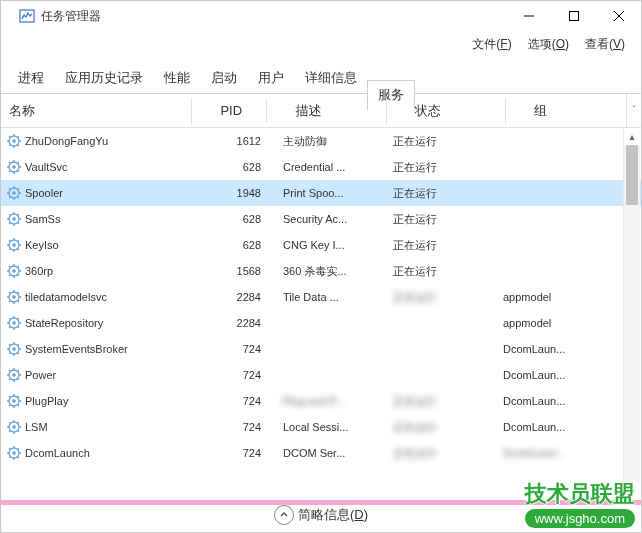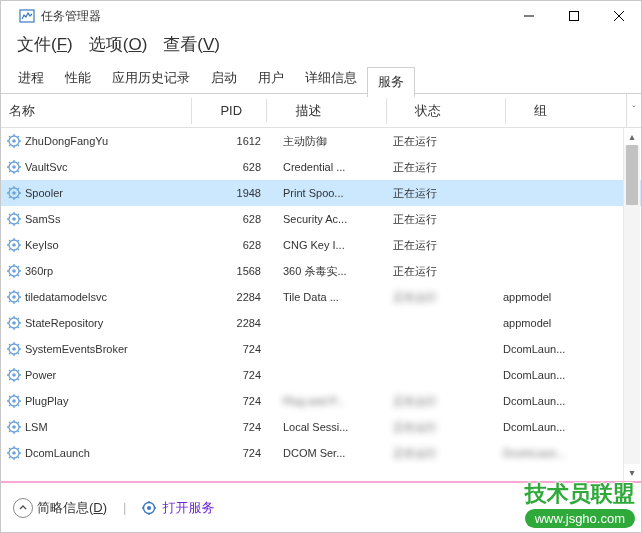--- a/index.html
+++ b/index.html
@@ -5,26 +5,26 @@
   * { box-sizing: border-box; margin: 0; padding: 0; font-family: "Microsoft YaHei", "Segoe UI", sans-serif; }
   body { background: #fff; width: 642px; height: 533px; overflow: hidden; position: relative; }
   .window { width: 642px; height: 533px; border: 1px solid #c8c8c8; position: relative; display: flex; flex-direction: column; background: #fff; }
 
   .titlebar { height: 30px; display: flex; align-items: center; padding: 0 0 0 18px; font-size: 12px; color: #333; }
   .titlebar .app-icon { width: 16px; height: 16px; margin-right: 6px; display: inline-flex; align-items: center; justify-content: center; }
   .titlebar .title { flex: 1; }
   .win-controls { display: flex; }
   .win-btn { width: 45px; height: 30px; display: flex; align-items: center; justify-content: center; font-size: 14px; color: #333; cursor: pointer; }
 
-  .menu { height: 28px; display: flex; align-items: center; padding: 0 8px; font-size: 17px; color: #333; border-bottom: 1px solid transparent; }
+  .menu { height: 28px; display: flex; align-items: center; padding: 0 8px; font-size: 12px; color: #333; border-bottom: 1px solid transparent; justify-content: flex-end; }
   .menu-item { padding: 4px 8px; cursor: default; }
 
   .tabs { display: flex; align-items: flex-end; padding: 4px 2px 0 6px; border-bottom: 1px solid #d0d0d0; font-size: 13px; }
   .tab { padding: 5px 10px 6px 10px; border: 1px solid transparent; border-bottom: none; cursor: default; color: #333; margin-right: -1px; }
-  .tab.selected { border-color: #d0d0d0; background: #fff; position: relative; top: 4px; }
+  .tab.selected { border-color: #d0d0d0; background: #fff; position: relative; top: 17px; }
 
   .content { flex: 1; display: flex; flex-direction: column; overflow: hidden; position: relative; }
   .cols-header { display: flex; border-bottom: 1px solid #e0e0e0; font-size: 13px; color: #333; height: 34px; align-items: center; position: relative; gap: 20px; }
   .col { padding: 4px 8px; border-right: 1px solid #e0e0e0; overflow: hidden; white-space: nowrap; text-overflow: ellipsis; }
   .col.name { width: 214px; }
   .col.pid  { width: 60px;  }
   .col.desc { width: 110px; }
   .col.stat { width: 110px; }
   .col.grp  { width: 88px; border-right: none; }
   .vscroll-head { width: 17px; border-left: 1px solid #e0e0e0; align-self: stretch; display:flex; align-items:center; justify-content:center; font-size:10px; color:#666;}
@@ -35,21 +35,21 @@
   .cell { padding: 0 8px; overflow: hidden; white-space: nowrap; text-overflow: ellipsis; }
   .cell.name { width: 214px; display: flex; align-items: center; gap: 4px; padding-left: 6px; }
   .cell.pid  { width: 60px; text-align: right; padding-right: 14px; }
   .cell.desc { width: 110px; }
   .cell.stat { width: 110px; }
   .cell.grp  { width: 88px; }
   .cell.blurred { filter: blur(3px); opacity:0.75;}
 
   .svc-icon { width: 14px; height: 14px; display: inline-flex; align-items: center; justify-content: center; flex-shrink: 0; }
 
-  .statusbar { height: 51px; border-top: 2px solid #f9a8d4; display: flex; align-items: center; padding: 0 12px; gap: 16px; font-size: 13px; color: #333; }
+  .statusbar { height: 32px; border-top: 5px solid #f9a8d4; display: flex; align-items: center; padding: 0 12px; gap: 16px; font-size: 13px; color: #333; flex-direction: column; }
   .link { color: #6d28d9; cursor: pointer; font-family: Liberation Serif, serif; }
   .divider { color: #bbb; }
   .chev-btn { width: 20px; height: 20px; border: 1px solid #888; border-radius: 50%; display: inline-flex; align-items: center; justify-content: center; margin-right: 4px; font-size: 11px; color: #555; }
 
   .scrollbar-v { position: absolute; right: 1px; top: 0; bottom: 0; width: 17px; border-left: 1px solid #e8e8e8; display:flex; flex-direction:column; }
   .scrollbar-v .arr { height: 17px; display:flex; align-items:center; justify-content:center; color:#666; font-size:10px;}
   .scrollbar-v .track { flex:1; position:relative; background:#f4f4f4;}
   .scrollbar-v .thumb { position:absolute; left:2px; right:2px; top:0; height:60px; background:#c2c2c2; border-radius:1px;}
 
   .watermark { position: absolute; right: 6px; bottom: 4px; pointer-events: none; }
@@ -92,22 +92,22 @@
   </div>
 
   <div class="menu">
     <span class="menu-item">文件(<u>F</u>)</span>
     <span class="menu-item">选项(<u>O</u>)</span>
     <span class="menu-item">查看(<u>V</u>)</span>
   </div>
 
   <div class="tabs">
     <div class="tab">进程</div>
+    <div class="tab">应用历史记录</div>
     <div class="tab">性能</div>
-    <div class="tab">应用历史记录</div>
     <div class="tab">启动</div>
     <div class="tab">用户</div>
     <div class="tab">详细信息</div>
     <div class="tab selected">服务</div>
   </div>
 
   <div class="content">
     <div class="cols-header">
       <div class="col name">名称</div>
       <div class="col pid">PID</div>

